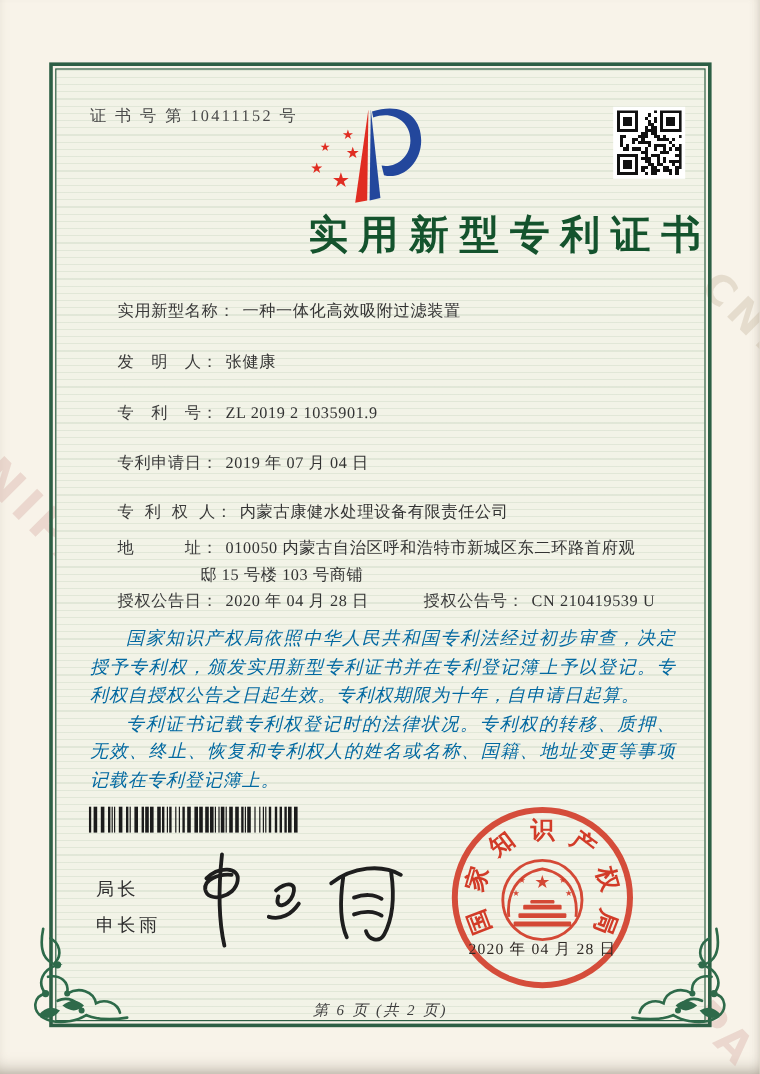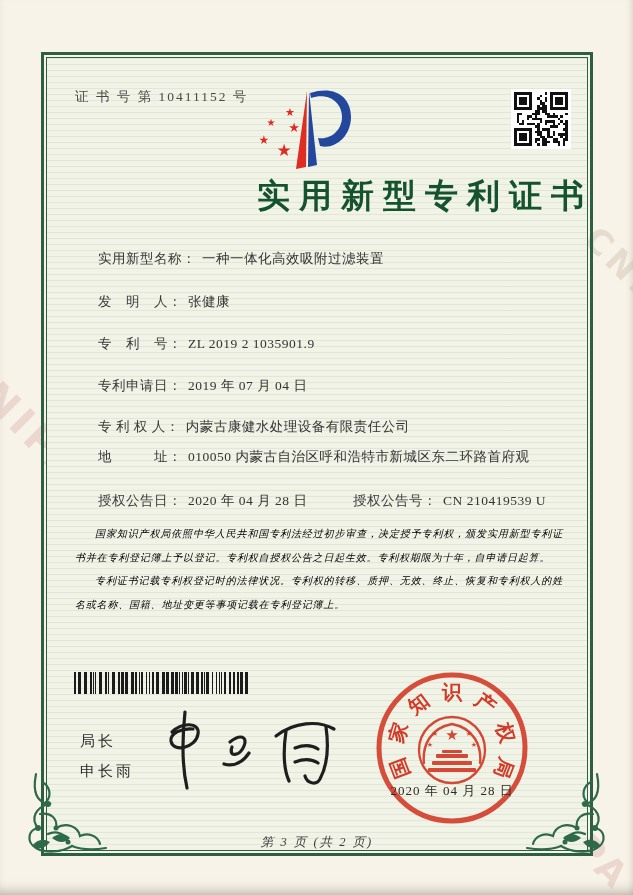--- a/index.html
+++ b/index.html
@@ -31,22 +31,22 @@
   .title{position:absolute;left:0;top:122px;width:100%;text-align:right;
     font-size:33px;font-weight:bold;letter-spacing:9px;color:#14532d;}
   
   .row{position:absolute;left:34px;font-size:13.5px;letter-spacing:.5px;white-space:nowrap;margin-left:23px;}
   .row .lab{display:inline-block;color:#3a3a3a;}
   .row .val{margin-left:6px;color:#333;}
   .addr2{position:absolute;left:126px;font-size:13.5px;letter-spacing:.5px;color:#333;}
   .pair2{position:absolute;left:255px;top:0;}
   
   .paras{position:absolute;left:34px;top:470px;width:488px;
-    font-size:10px;line-height:23.5px;font-style:italic;letter-spacing:.8px;
-    text-align:justify;color:#000000;}
+    font-size:15px;line-height:23.5px;font-style:italic;letter-spacing:.8px;
+    text-align:justify;color:#0369a1;}
   .paras p{margin:0;text-indent:2em;}
   
   .barcode{position:absolute;left:33px;top:620px;line-height:0;}
   
   .director{position:absolute;left:39px;top:680px;font-size:15px;letter-spacing:3px;
     font-family:"Liberation Sans","DejaVu Sans",sans-serif;color:#2e2e2e;}
   .director div{margin-bottom:11px;}
   .sig{position:absolute;left:105px;top:648px;}
   
   .seal{position:absolute;left:331px;top:616px;width:160px;height:160px;}
@@ -274,26 +274,27 @@
     </div>
     <div class="row" style="top:241px;">
       <span class="lab">发　明　人：</span><span class="val">张健康</span>
     </div>
     <div class="row" style="top:283px;">
       <span class="lab">专　利　号：</span><span class="val">ZL 2019 2 1035901.9</span>
     </div>
     <div class="row" style="top:325px;font-family:Liberation Serif, serif;">
       <span class="lab">专利申请日：</span><span class="val">2019 年 07 月 04 日</span>
     </div>
-    <div class="row" style="top:366px;">
+    <div class="row" style="top:366px;font-family:Liberation Mono, monospace;">
       <span class="lab">专 利 权 人：</span><span class="val">内蒙古康健水处理设备有限责任公司</span>
     </div>
     <div class="row" style="top:396px;text-align:center;">
       <span class="lab">地　　　址：</span><span class="val">010050  内蒙古自治区呼和浩特市新城区东二环路首府观</span>
     </div>
+    <div class="addr2" style="top:418px;">邸 15 号楼 103 号商铺</div>
     <div class="row" style="top:440px;">
       <span class="lab">授权公告日：</span><span class="val">2020 年 04 月 28 日</span>
       <span class="pair2">
         <span class="lab">授权公告号：</span><span class="val">CN 210419539 U</span>
       </span>
     </div>
 
     <div class="paras">
       <p>国家知识产权局依照中华人民共和国专利法经过初步审查，决定授予专利权，颁发实用新型专利证书并在专利登记簿上予以登记。专利权自授权公告之日起生效。专利权期限为十年，自申请日起算。</p>
       <p>专利证书记载专利权登记时的法律状况。专利权的转移、质押、无效、终止、恢复和专利权人的姓名或名称、国籍、地址变更等事项记载在专利登记簿上。</p>
@@ -393,16 +394,16 @@
           <div class="ch" style="transform: rotate(-74deg) translateY(-56px);">家</div>
           <div class="ch" style="transform: rotate(-37deg) translateY(-56px);">知</div>
           <div class="ch" style="transform: rotate(0deg) translateY(-56px);">识</div>
           <div class="ch" style="transform: rotate(37deg) translateY(-56px);">产</div>
           <div class="ch" style="transform: rotate(74deg) translateY(-56px);">权</div>
           <div class="ch" style="transform: rotate(111deg) translateY(-56px);">局</div>
         </div>
     </div>
     <div class="seal-date">2020 年 04 月 28 日</div>
 
-    <div class="page-num">第 3 页 (共 2 页)</div>
+    <div class="page-num">第 6 页 (共 2 页)</div>
   </div>
 
 </div>
 
 </body></html>

